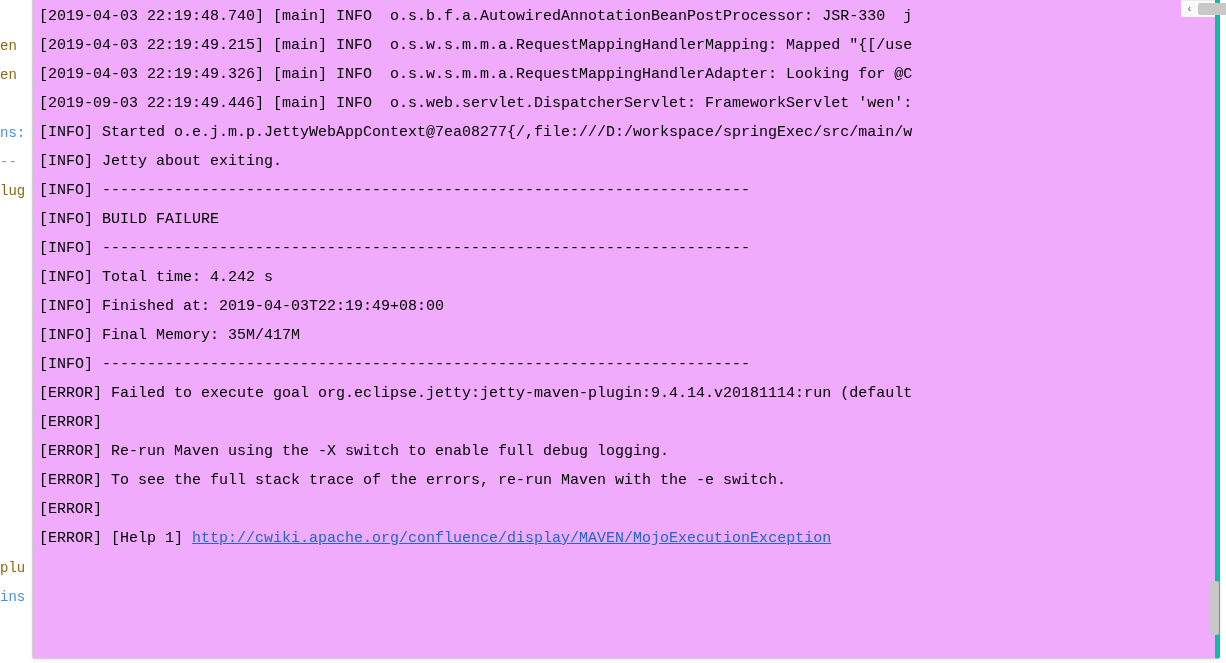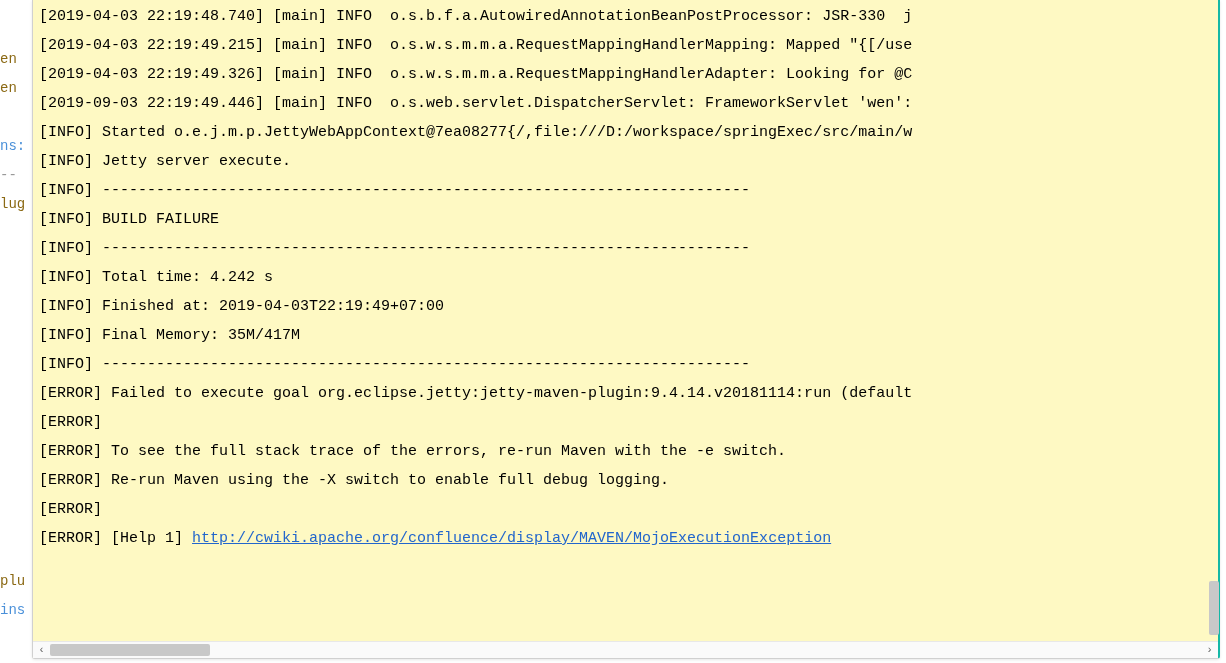--- a/index.html
+++ b/index.html
@@ -15,45 +15,45 @@
     .left-gutter {
       position: absolute;
       left: 0;
       top: 0;
       width: 32px;
       height: 100%;
       background: #ffffff;
       color: #a0a0a0;
       font-size: 14px;
       overflow: hidden;
-      padding-top: 16px;
+      padding-top: 3px;
     }
     .gutter-line {
       height: 29px;
       line-height: 29px;
       white-space: nowrap;
       overflow: hidden;
     }
     .gutter-blue { color: #4a90d9; }
     .gutter-gray { color: #999999; }
     .gutter-brown { color: #8b6914; }
     .console-wrapper {
       position: absolute;
       left: 32px;
       top: 0;
       right: 6px;
       bottom: 4px;
-      background: #fef9c3;
+      background: #f0abfc;
       border-left: 1px solid #d0d0d0;
-      border-right: 2px solid #14b8a6;
+      border-right: 5px solid #14b8a6;
       border-bottom: 1px solid #d0d0d0;
       border-radius: 0 0 3px 3px;
       box-shadow: 0 1px 3px rgba(0,0,0,0.1);
       display: flex;
-      flex-direction: column;
+      flex-direction: row;
     }
     .console-content {
       flex: 1;
       overflow: hidden;
       padding: 2px 6px 2px 6px;
       white-space: nowrap;
       color: #000000;
       line-height: 29px;
     }
     .log-line {
@@ -143,32 +143,32 @@
     <div class="gutter-line gutter-blue">ins</div>
   </div>
 
 <div class="console-wrapper">
   <div class="console-content" id="console">
       <div class="log-line">[2019-04-03 22:19:48.740] [main] INFO  o.s.b.f.a.AutowiredAnnotationBeanPostProcessor: JSR-330  j</div>
       <div class="log-line">[2019-04-03 22:19:49.215] [main] INFO  o.s.w.s.m.m.a.RequestMappingHandlerMapping: Mapped "{[/use</div>
       <div class="log-line">[2019-04-03 22:19:49.326] [main] INFO  o.s.w.s.m.m.a.RequestMappingHandlerAdapter: Looking for @C</div>
       <div class="log-line">[2019-09-03 22:19:49.446] [main] INFO  o.s.web.servlet.DispatcherServlet: FrameworkServlet 'wen':</div>
       <div class="log-line">[INFO] Started o.e.j.m.p.JettyWebAppContext@7ea08277{/,file:///D:/workspace/springExec/src/main/w</div>
-      <div class="log-line">[INFO] Jetty server execute.</div>
+      <div class="log-line">[INFO] Jetty about exiting.</div>
       <div class="log-line">[INFO] ------------------------------------------------------------------------</div>
       <div class="log-line">[INFO] BUILD FAILURE</div>
       <div class="log-line">[INFO] ------------------------------------------------------------------------</div>
       <div class="log-line">[INFO] Total time: 4.242 s</div>
-      <div class="log-line">[INFO] Finished at: 2019-04-03T22:19:49+07:00</div>
+      <div class="log-line">[INFO] Finished at: 2019-04-03T22:19:49+08:00</div>
       <div class="log-line">[INFO] Final Memory: 35M/417M</div>
       <div class="log-line">[INFO] ------------------------------------------------------------------------</div>
       <div class="log-line">[ERROR] Failed to execute goal org.eclipse.jetty:jetty-maven-plugin:9.4.14.v20181114:run (default</div>
       <div class="log-line">[ERROR]</div>
+      <div class="log-line">[ERROR] Re-run Maven using the -X switch to enable full debug logging.</div>
       <div class="log-line">[ERROR] To see the full stack trace of the errors, re-run Maven with the -e switch.</div>
-      <div class="log-line">[ERROR] Re-run Maven using the -X switch to enable full debug logging.</div>
       <div class="log-line">[ERROR]</div>
       <div class="log-line"><span>[ERROR] [Help 1] </span><span class="link">http://cwiki.apache.org/confluence/display/MAVEN/MojoExecutionException</span></div>
     </div>
   <div class="hscroll">
     <div class="hscroll-arrow">‹</div>
     <div class="hscroll-track">
       <div class="hscroll-thumb"></div>
     </div>
     <div class="hscroll-arrow">›</div>
   </div>

